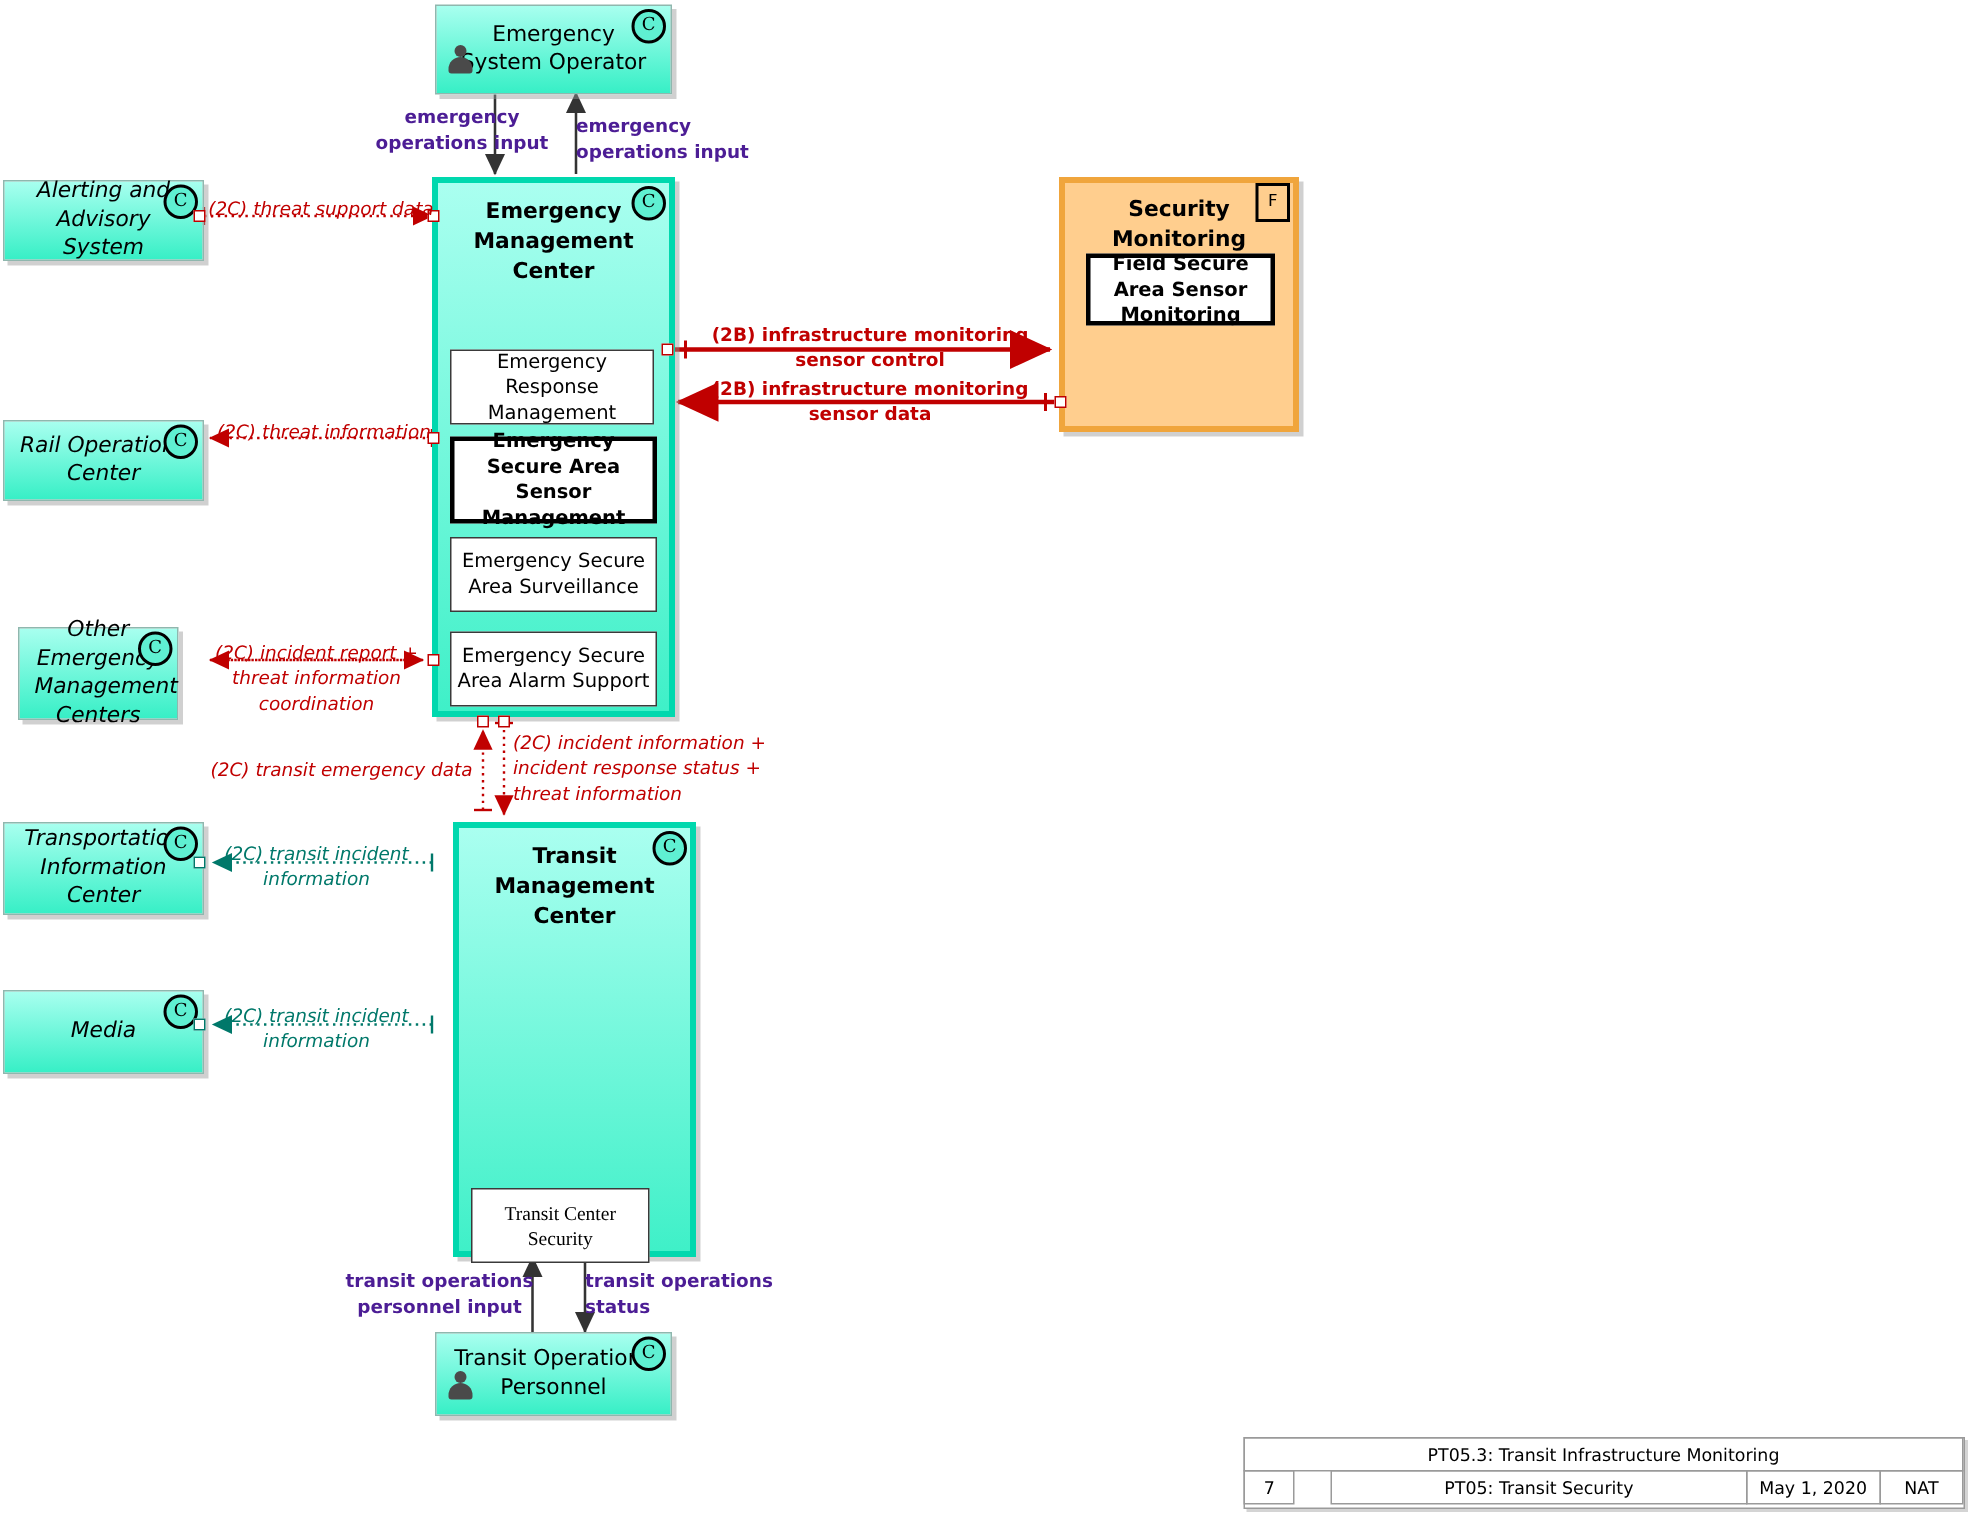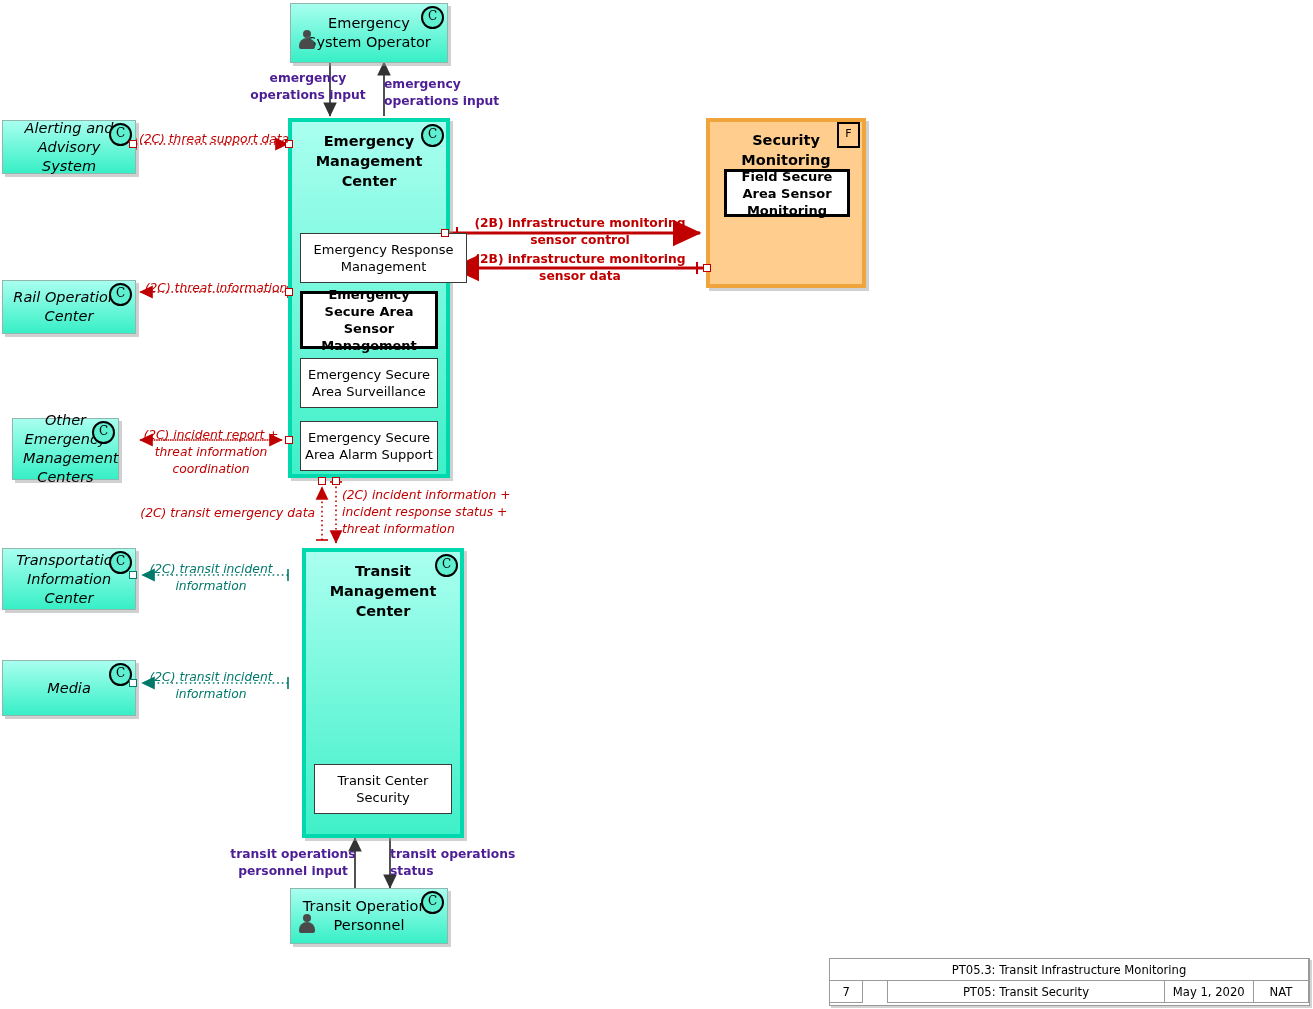--- a/index.html
+++ b/index.html
@@ -147,21 +147,21 @@
     <div class="badgeC" style="right:3px;top:2px;">C</div>
     <div class="silh" style="left:8px;top:26px;">
       <div class="head"></div>
         <div class="body"></div>
     </div>
   </div>
 
   <div class="node bigbox" style="left:288px;top:118px;width:162px;height:360px;">
     <div class="hdr">Emergency Management Center</div>
     <div class="badgeC" style="right:2px;top:2px;">C</div>
-    <div class="fn" style="left:8px;top:111px;width:167px;height:50px;justify-content:flex-end;">
+    <div class="fn" style="left:8px;top:111px;width:136px;height:50px;justify-content:flex-end;">
       <span>Emergency Response Management</span>
     </div>
     <div class="fn bold" style="left:8px;top:169px;width:138px;height:58px;">
       <span>Emergency Secure Area Sensor Management</span>
     </div>
     <div class="fn" style="left:8px;top:236px;width:138px;height:50px;">
       <span>Emergency Secure Area Surveillance</span>
     </div>
     <div class="fn" style="left:8px;top:299px;width:138px;height:50px;">
       <span>Emergency Secure Area Alarm Support</span>
@@ -208,21 +208,21 @@
 
   <div class="node actor" style="left:2px;top:660px;width:134px;height:56px;">
     <div class="ttl">Media</div>
     <div class="badgeC" style="right:3px;top:2px;">C</div>
   </div>
   <div class="port teal" style="left:129px;top:679px;"></div>
 
   <div class="node bigbox" style="left:288px;top:548px;width:162px;height:290px;margin-left:14px;">
     <div class="hdr">Transit Management Center</div>
     <div class="badgeC" style="right:2px;top:2px;">C</div>
-    <div class="fn" style="left:8px;top:212px;width:138px;height:50px;">
+    <div class="fn" style="left:8px;top:240px;width:119px;height:50px;font-family:Liberation Serif, serif;">
       <span>Transit Center Security</span>
     </div>
   </div>
 
   <div class="node actor person" style="left:290px;top:888px;width:158px;height:56px;">
     <div class="ttl">Transit Operations Personnel</div>
     <div class="badgeC" style="right:3px;top:2px;">C</div>
     <div class="silh" style="left:8px;top:25px;">
       <div class="head"></div>
         <div class="body"></div>

